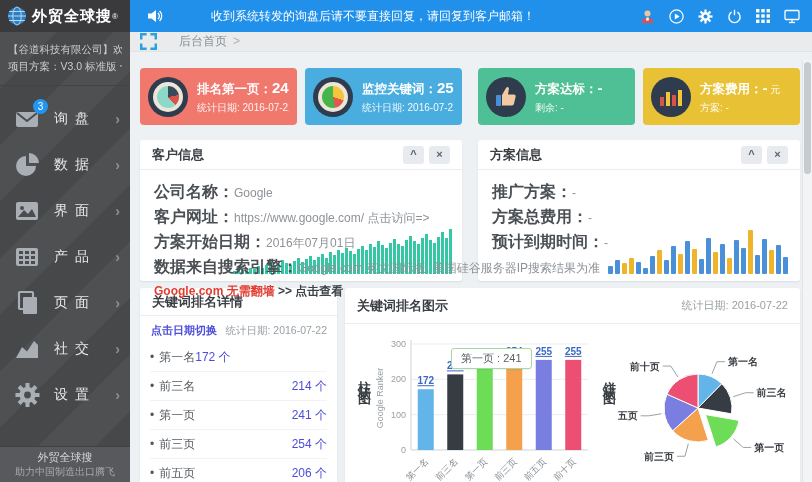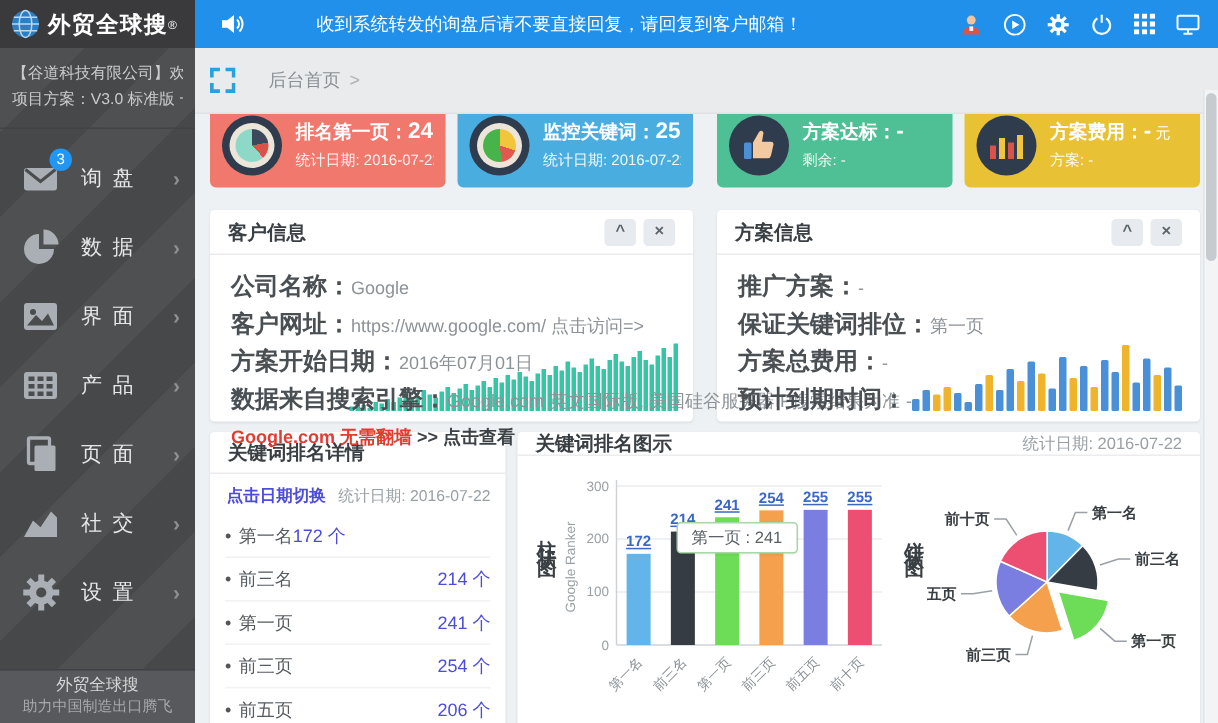--- a/index.html
+++ b/index.html
@@ -12,21 +12,21 @@
             display:flex;align-items:center;padding-left:7px;z-index:5;}
   .logo-text{color:#fff;font-weight:bold;font-size:15px;margin-left:5px;letter-spacing:1px;}
   .logo-reg{color:#fff;font-size:8px;vertical-align:top;}
   .topbar{position:absolute;left:130px;top:0;right:0;height:32px;background:#2090ea;
           display:flex;align-items:center;color:#fff;z-index:4;}
   .announce{margin-left:48px;font-size:12px;}
   .top-icons{margin-left:auto;display:flex;align-items:center;gap:13px;padding-right:12px;}
   .tico{width:16px;height:16px;display:flex;align-items:center;justify-content:center;cursor:pointer;}
 
   
-  .subbar{position:absolute;left:130px;top:32px;right:0;height:44px;background:#e9ebed;
+  .subbar{position:absolute;left:130px;top:32px;right:0;height:20px;background:#e9ebed;
           border-bottom:1px solid #e0e2e4;display:flex;align-items:center;z-index:3;}
   .expand-ico{margin-left:10px;cursor:pointer;display:flex;}
   .crumb{margin-left:22px;color:#8a8f94;font-size:12px;}
   .crumb .sep{margin-left:6px;color:#aab0b5;}
 
   
   .sidebar{position:absolute;left:0;top:32px;width:130px;bottom:0;background:#4b4c4e;z-index:5;
      background-image:repeating-linear-gradient(135deg,rgba(255,255,255,0.025) 0 40px,rgba(0,0,0,0.05) 40px 80px);}
   .welcome{padding:9px 8px 10px 8px;border-bottom:1px solid #424345;}
   .welcome div{color:#c9cbcd;font-size:10.5px;line-height:17px;white-space:nowrap;overflow:hidden;}
@@ -419,21 +419,20 @@
   <div class="panel" style="left:478px;top:140px;width:322px;height:141px;">
     <div class="p-head">
       <span class="p-title">方案信息</span>
       <span class="p-btns">
         <span class="p-btn">^</span>
         <span class="p-btn">×</span>
       </span>
     </div>
     <div class="info-body" id="plan-rows">
         <div class="info-row"><span class="lbl">推广方案：</span><span class="val">-</span></div>
-        <div class="info-row"><span class="lbl">保证关键词排位：</span><span class="val">第一页</span></div>
         <div class="info-row"><span class="lbl">方案总费用：</span><span class="val">-</span></div>
         <div class="info-row"><span class="lbl">预计到期时间：</span><span class="val">-</span></div>
       </div>
     <div class="spark" id="plan-spark" style="right:12px;bottom:7px;gap:2px;">
         <span style="width: 5px; height: 8px; background: rgb(74, 144, 217); border-radius: 1px;"></span>
         <span style="width: 5px; height: 14px; background: rgb(74, 144, 217); border-radius: 1px;"></span>
         <span style="width: 5px; height: 11px; background: rgb(240, 180, 44); border-radius: 1px;"></span>
         <span style="width: 5px; height: 16px; background: rgb(240, 180, 44); border-radius: 1px;"></span>
         <span style="width: 5px; height: 12px; background: rgb(74, 144, 217); border-radius: 1px;"></span>
         <span style="width: 5px; height: 6px; background: rgb(74, 144, 217); border-radius: 1px;"></span>
@@ -491,21 +490,21 @@
         </div>
         <div class="d-row">
           <span class="d-bullet">•</span>
           <span class="d-label">前五页</span>
           <span class="d-count right">206 个</span>
         </div>
       </div>
   </div>
 
   <div class="panel" style="left:345px;top:288px;width:455px;height:200px;">
-    <div class="p-head" style="height:16px;">
+    <div class="p-head" style="height:36px;">
       <span class="p-title">关键词排名图示</span>
       <span class="p-date">统计日期: 2016-07-22</span>
     </div>
     <div class="chart-body">
       <div class="vlabel">柱状图</div>
       <svg id="bar-chart" width="225" height="158">
           <line x1="38" x2="215" y1="122" y2="122" stroke="#cfd3d6" stroke-width="1"></line>
           <text x="33" y="125" text-anchor="end" font-size="9" fill="#9aa0a5">0</text>
           <line x1="38" x2="215" y1="86.66666666666667" y2="86.66666666666667" stroke="#ebedee" stroke-width="1"></line>
           <text x="33" y="89.66666666666667" text-anchor="end" font-size="9" fill="#9aa0a5">100</text>

